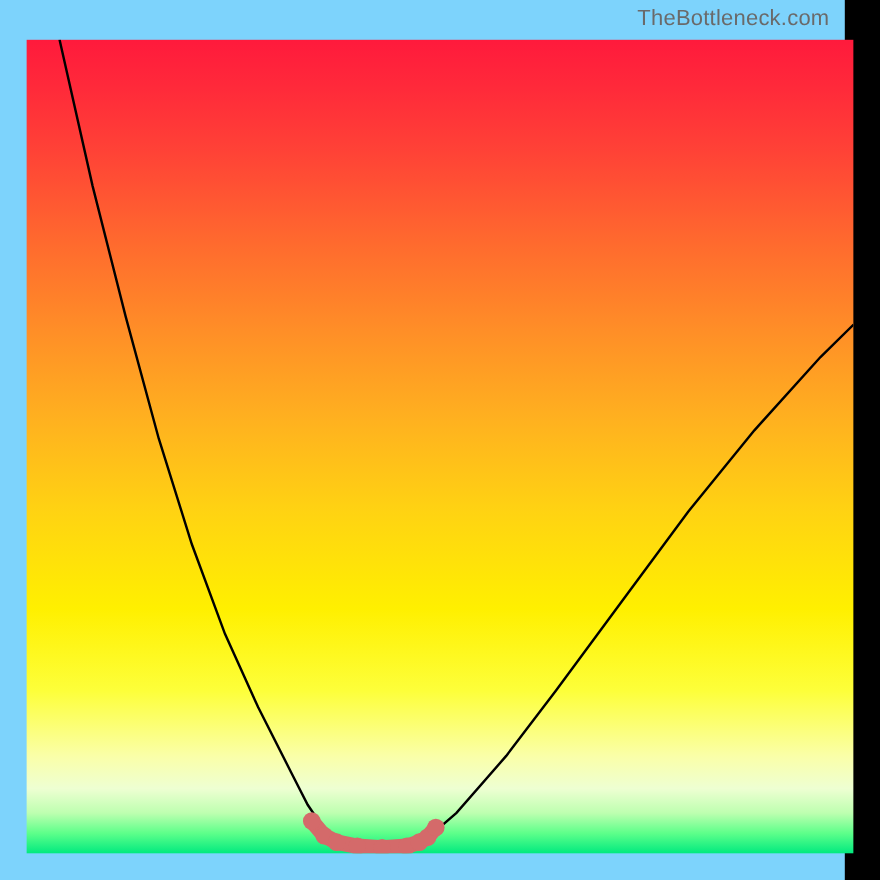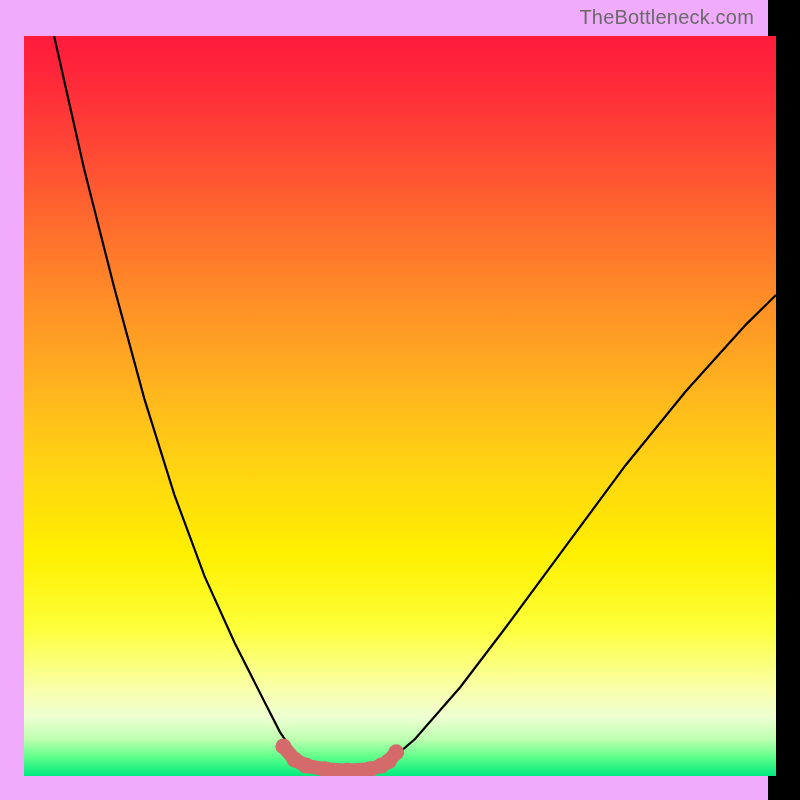--- a/index.html
+++ b/index.html
@@ -10,21 +10,21 @@
     background: #000;
     overflow: hidden;
     font-family: Arial, Helvetica, sans-serif;
   }
   .frame {
     position: absolute;
     top: 0;
     left: 0;
     width: 768px;
     height: 800px;
-    background: #f0abfc;
+    background: #7dd3fc;
   }
   .plot {
     position: absolute;
     top: 36px;
     left: 24px;
     width: 752px;
     height: 740px;
     overflow: hidden;
   }
   .gradient {

